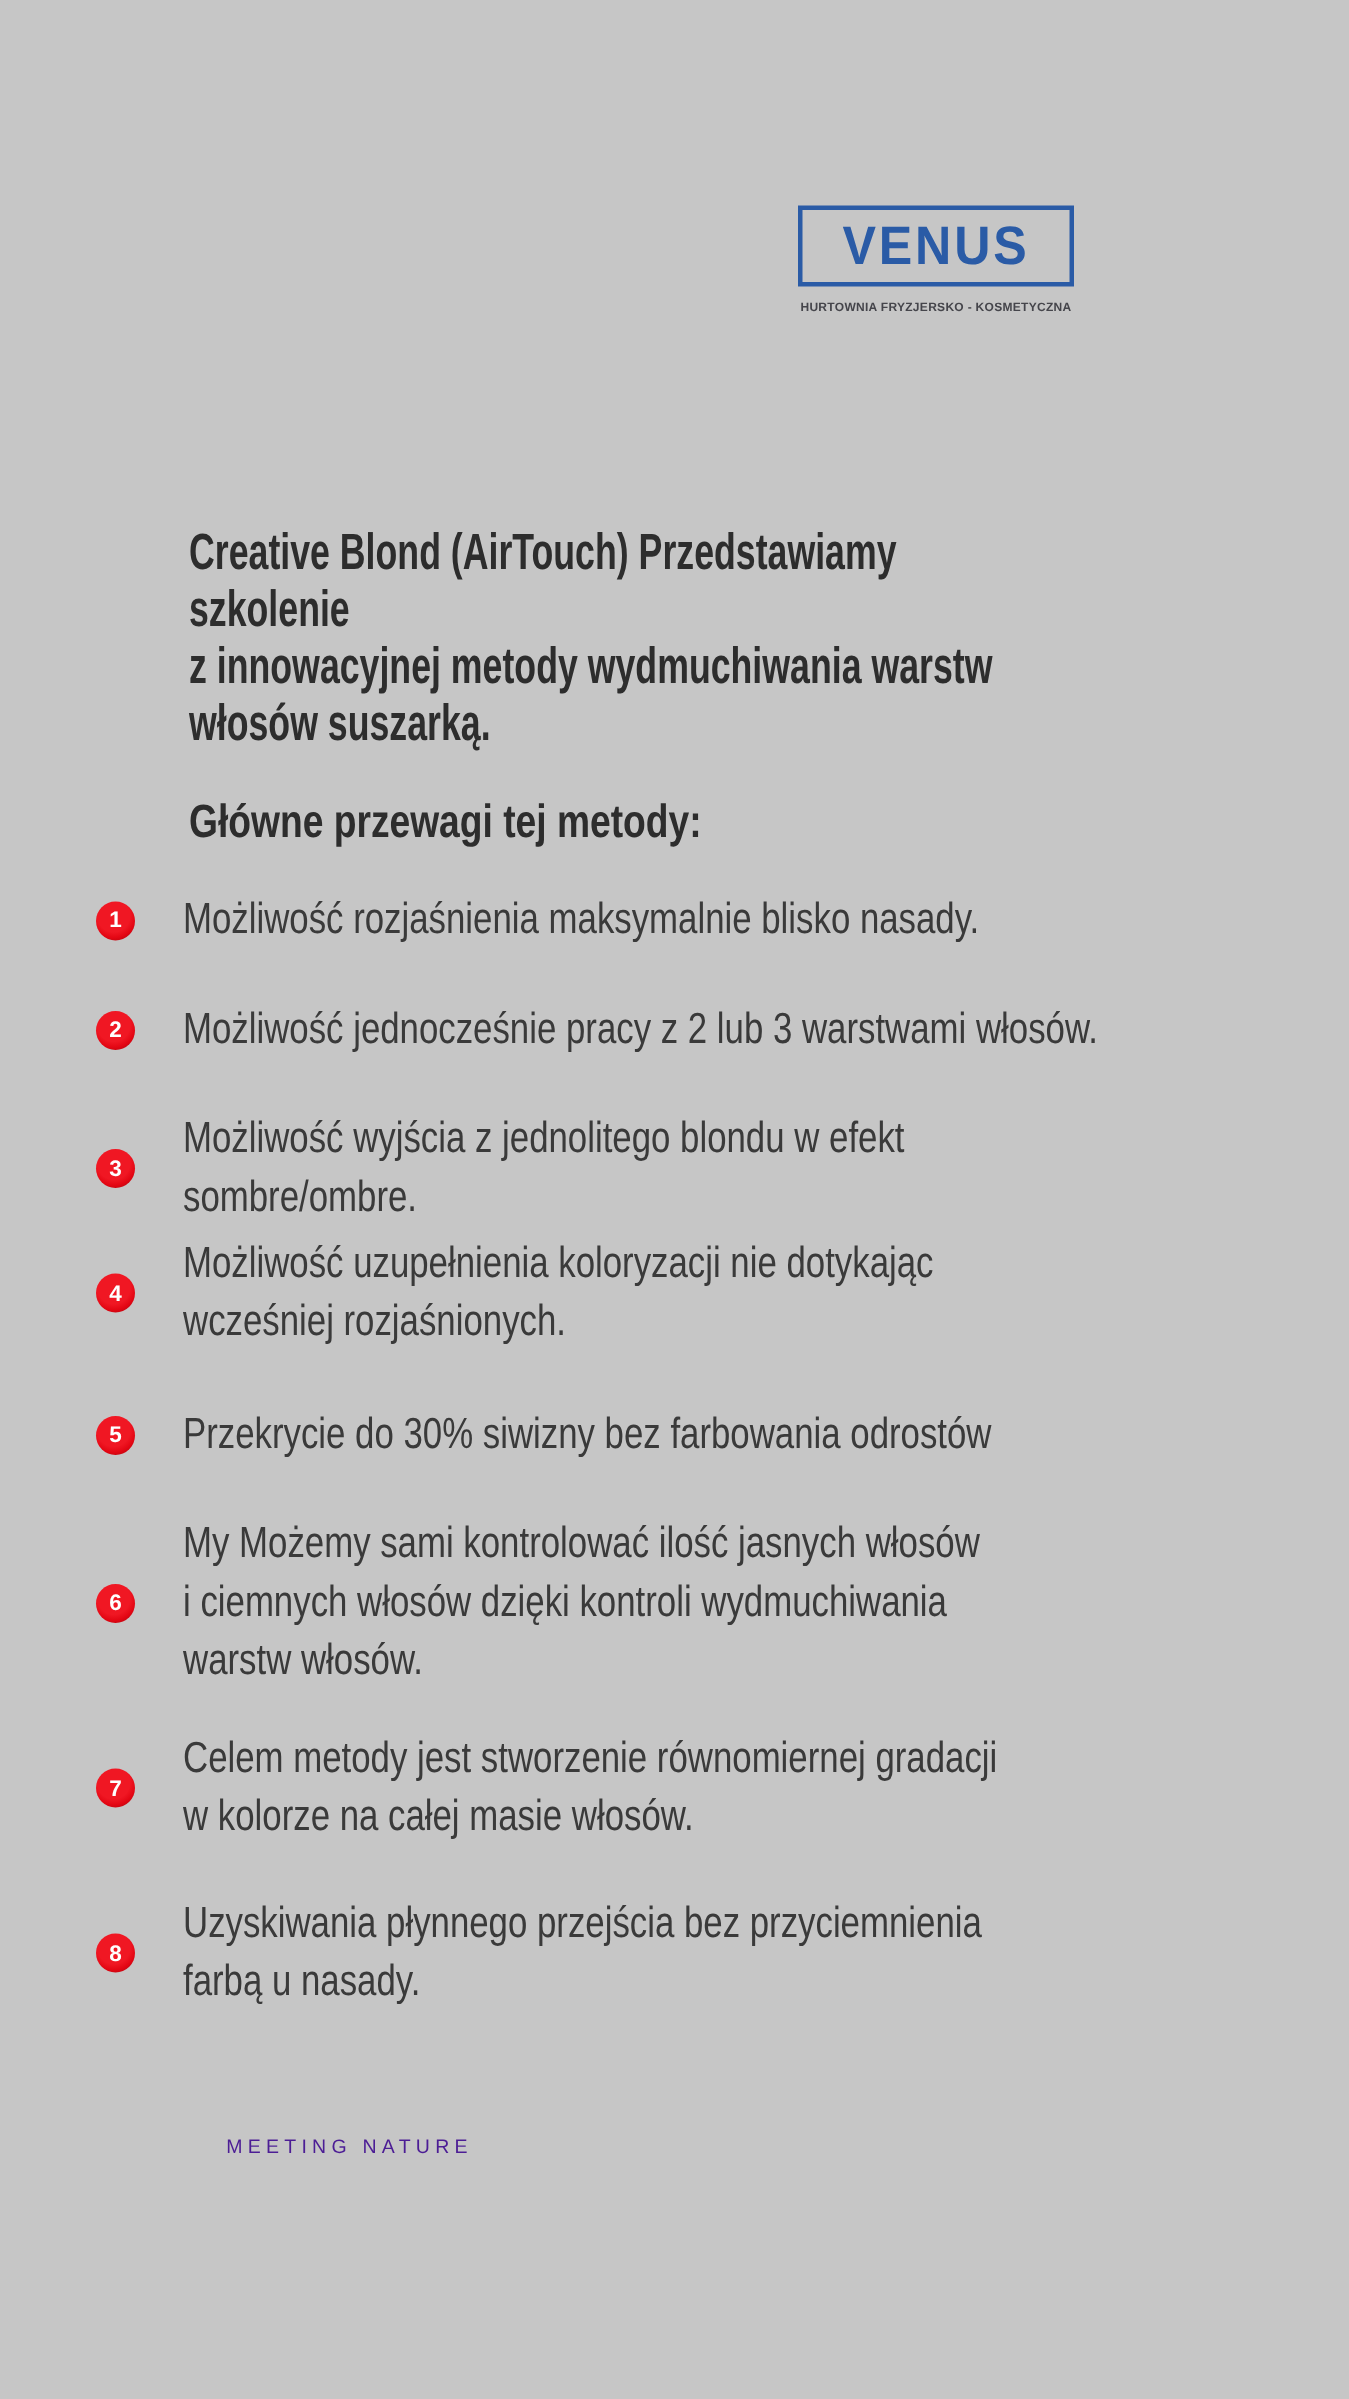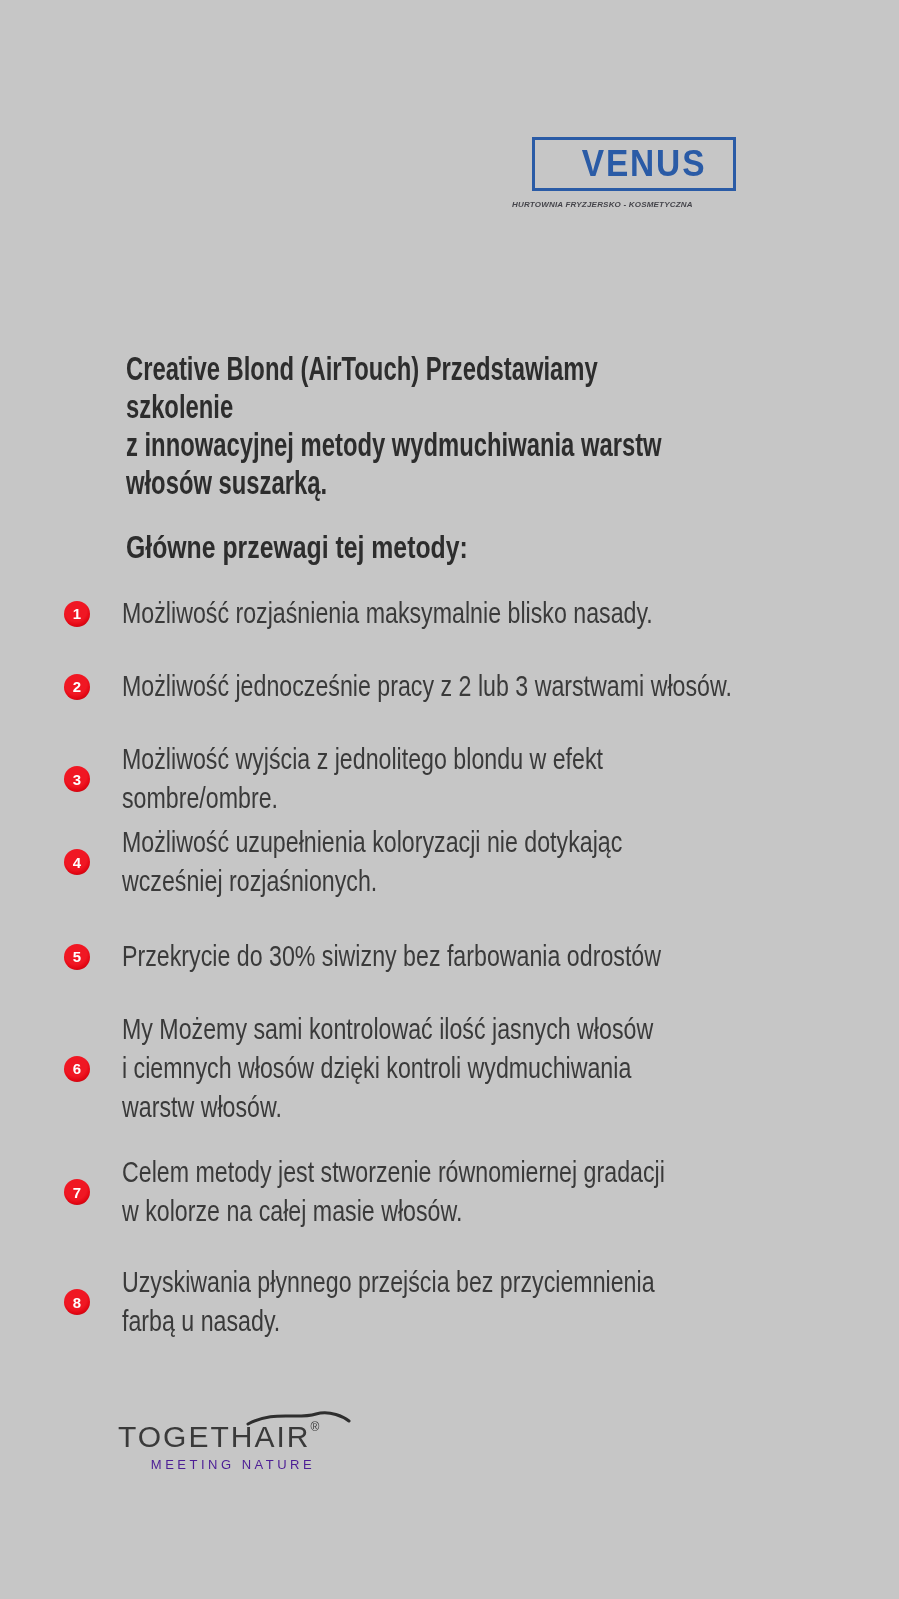--- a/index.html
+++ b/index.html
@@ -16,32 +16,32 @@
   .qi-logo svg{display:block;}
   .qi-academy{
     position:absolute;left:23px;top:156px;
     font-size:30px;letter-spacing:2px;color:#3a3a3a;white-space:nowrap;
   }
   
   .venus{position:absolute;left:512px;top:137px;width:224px;}
   .venus-box{
     margin-left:20px;width:178px;height:48px;
     border:3px solid var(--venus-blue,#2a5ba6);
-    display:flex;align-items:center;justify-content:center;padding-left:20px;
+    display:flex;align-items:center;justify-content:center;
   }
   .venus-name{
     color:var(--venus-blue,#2a5ba6);
     font-weight:bold;font-size:36px;letter-spacing:2px;
     transform:scaleX(0.93);transform-origin:50% 50%;
     white-space:nowrap;
   }
   .venus-caption{
-    margin-top:9px;width:224px;
+    margin-top:9px;width:224px;text-align:center;
     font-size:8px;font-weight:bold;letter-spacing:0.2px;
-    color:#45454b;white-space:nowrap;font-style:italic;
+    color:#45454b;white-space:nowrap;
   }
   
   .title{
     position:absolute;left:126px;top:349px;
     font-size:34px;font-weight:bold;line-height:38px;
     color:#2d2d2d;white-space:pre-line;
     transform:scaleX(0.70);transform-origin:0 0;
   }
   .heading{
     position:absolute;left:126px;top:529px;
@@ -156,22 +156,16 @@
 
   <div class="item" style="top:1263px">
     <div class="badge">
         <span>8</span>
       </div>
     <div class="item-text">Uzyskiwania płynnego przejścia bez przyciemnienia
 farbą u nasady.</div>
   </div>
 
   <div class="togethair">
-    <div class="th-row">
-      <span class="th-name">TOGETHAIR</span><span class="th-reg">®</span>
-      <svg class="th-wave" width="105" height="20" viewBox="0 0 105 20">
-        <path d="M2 16 C 28 2, 50 12, 70 6 C 84 2, 98 9, 103 13" fill="none" stroke="#2e2e2e" stroke-width="3" stroke-linecap="round"></path>
-      </svg>
-    </div>
     <div class="th-tagline">MEETING NATURE</div>
   </div>
 
 </div>
 
 </body></html>

